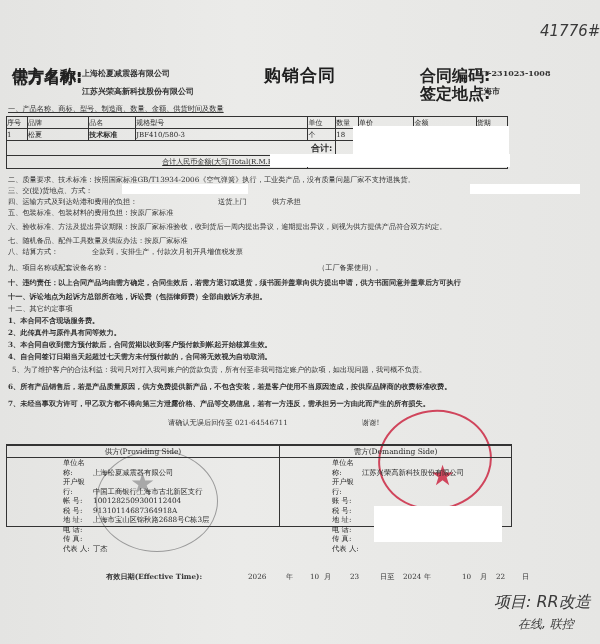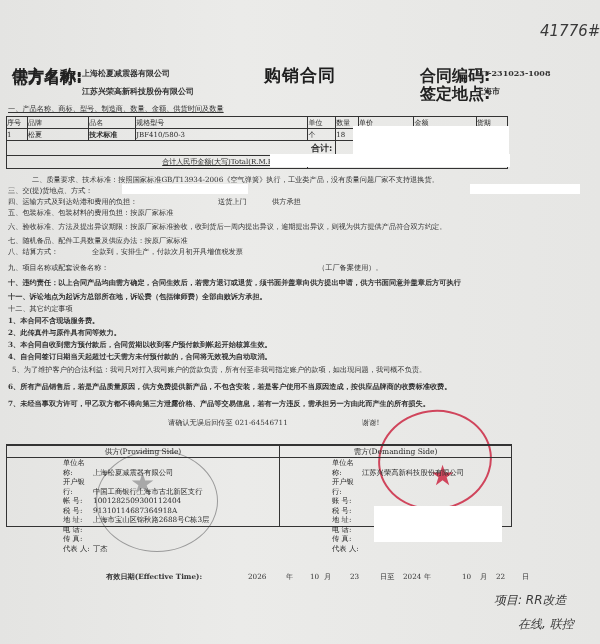--- a/index.html
+++ b/index.html
@@ -87,21 +87,21 @@
     </tr>
     <tr>
       <td colspan="4" style="text-align:right;padding-right:4px;text-decoration:underline;height:12px;">合计人民币金额(大写)Total(R.M.B.Capital)</td>
       <td colspan="5"></td>
     </tr>
   </tbody>
     </table>
   <div class="redact" style="left:353px;top:126px;width:156px;height:40px;"></div>
   <div class="redact" style="left:270px;top:154px;width:240px;height:13px;"></div>
 
-  <div class="abs sec" style="left:8px;top:175px;margin-left:24px;">二、质量要求、技术标准：按照国家标准GB/T13934-2006《空气弹簧》执行，工业类产品，没有质量问题厂家不支持退换货。</div>
+  <div class="abs sec" style="left:8px;top:175px;">二、质量要求、技术标准：按照国家标准GB/T13934-2006《空气弹簧》执行，工业类产品，没有质量问题厂家不支持退换货。</div>
   <div class="abs sec" style="left:8px;top:186px;">三、交(提)货地点、方式：</div>
   <div class="redact" style="left:122px;top:184px;width:126px;height:10px;"></div>
   <div class="redact" style="left:470px;top:184px;width:110px;height:10px;"></div>
   <div class="abs sec" style="left:8px;top:197px;">四、运输方式及到达站港和费用的负担：</div>
   <div class="abs sec" style="left:218px;top:197px;">送货上门</div>
   <div class="abs sec" style="left:272px;top:197px;">供方承担</div>
   <div class="abs sec" style="left:8px;top:208px;">五、包装标准、包装材料的费用负担：按原厂家标准</div>
   <div class="abs sec" style="left:8px;top:222px;">六、验收标准、方法及提出异议期限：按原厂家标准验收，收到货后一周内提出异议，逾期提出异议，则视为供方提供产品符合双方约定。</div>
   <div class="abs sec" style="left:8px;top:236px;">七、随机备品、配件工具数量及供应办法：按原厂家标准</div>
   <div class="abs sec" style="left:8px;top:247px;">八、结算方式：</div>
@@ -161,15 +161,15 @@
   <div class="abs sec" style="left:324px;top:572px;">月</div>
   <div class="abs sec" style="left:350px;top:572px;">23</div>
   <div class="abs sec" style="left:380px;top:572px;">日至</div>
   <div class="abs sec" style="left:403px;top:572px;">2024</div>
   <div class="abs sec" style="left:424px;top:572px;">年</div>
   <div class="abs sec" style="left:462px;top:572px;">10</div>
   <div class="abs sec" style="left:480px;top:572px;">月</div>
   <div class="abs sec" style="left:496px;top:572px;">22</div>
   <div class="abs sec" style="left:522px;top:572px;">日</div>
 
-  <div class="abs hand" style="left:494px;top:592px;font-size:12px;">项目: RR改造</div>
+  <div class="abs hand" style="left:494px;top:592px;font-size:16px;">项目: RR改造</div>
   <div class="abs hand" style="left:518px;top:616px;font-size:12px;">在线, 联控</div>
 </div>
 
 </body></html>

